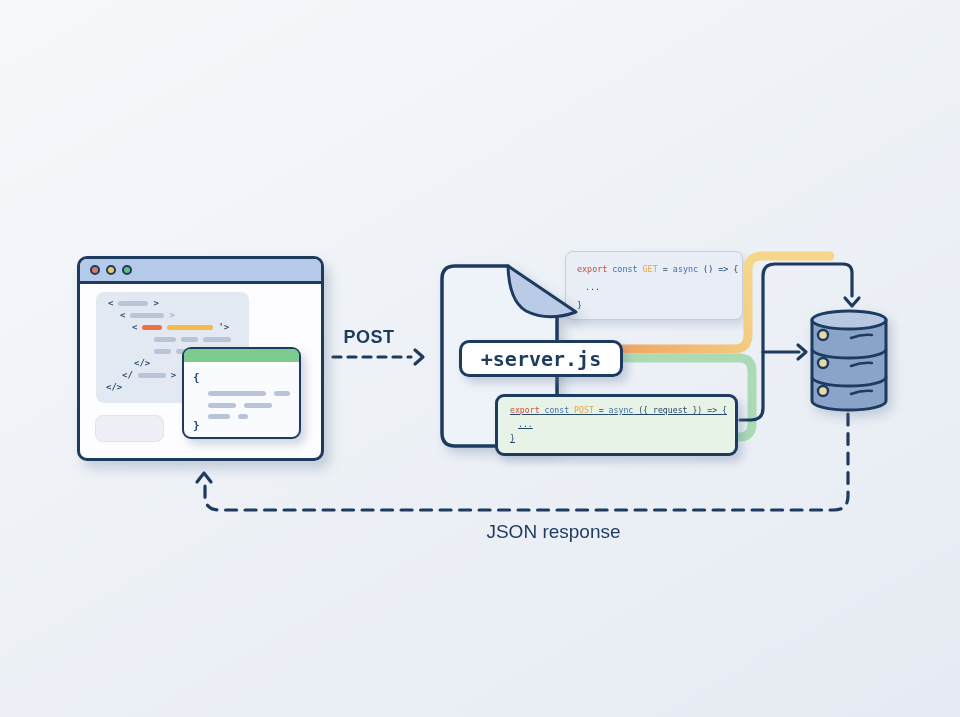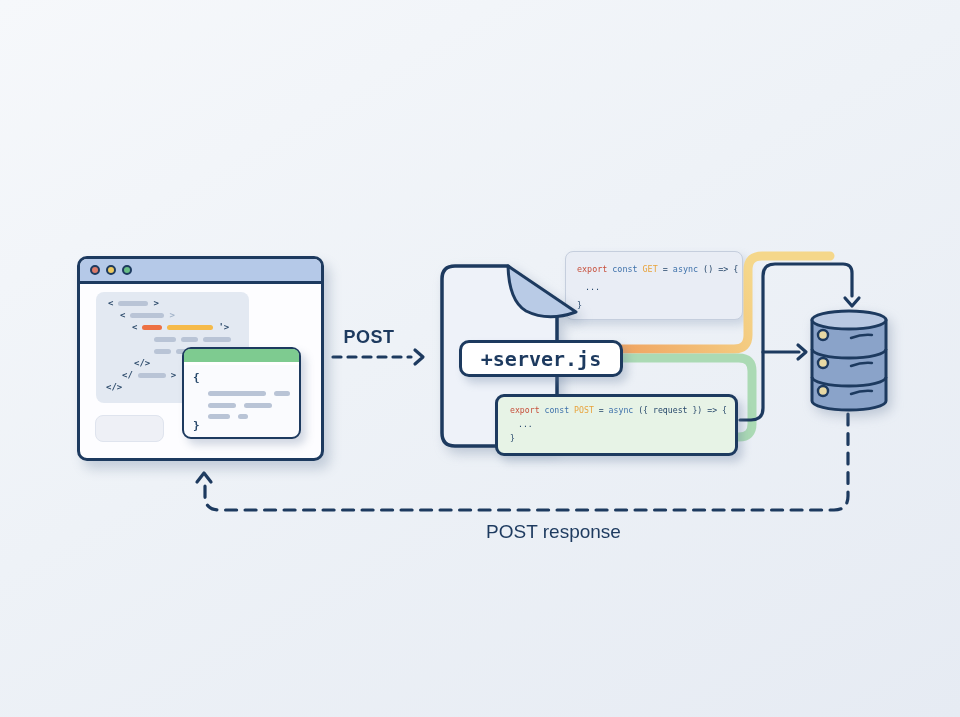--- a/index.html
+++ b/index.html
@@ -37,21 +37,21 @@
     border:1px solid #dfe4ee;border-radius:8px;}
 
   
   .snippet{position:absolute;box-sizing:border-box;font-family:"DejaVu Sans Mono",monospace;color:#27486b;}
   .snippet .cl{white-space:pre;}
   .snippet.get{left:565px;top:251px;width:178px;height:69px;background:#e9edf5;
     border:1.5px solid #c5cedd;border-radius:8px;z-index:1;padding:8px 0 0 11px;
     font-size:8.4px;line-height:18px;box-shadow:4px 5px 8px rgba(130,150,180,.3);}
   .snippet.post{left:495px;top:394px;width:243px;height:62px;background:#e7f3e6;
     border:3px solid #1d3a5f;border-radius:9px;z-index:3;padding:6px 0 0 12px;
-    font-size:8.2px;line-height:14px;box-shadow:5px 6px 9px rgba(110,130,160,.33);}
+    font-size:8.2px;line-height:14px;box-shadow:5px 6px 9px rgba(110,130,160,.33);text-decoration:underline;}
   .tk-red{color:#c7503c;text-align:right;} .tk-blue{color:#3f72ab;} .tk-orange{color:#e8a33c;margin-top:25px;} .tk-navy{color:#27486b;}
   .cl.body{padding-left:8px;}
 
   
   .server-label{position:absolute;left:459px;top:340px;width:164px;height:37px;background:#ffffff;
     border:3px solid #1d3a5f;border-radius:10px;z-index:3;display:flex;align-items:center;justify-content:center;
     box-sizing:border-box;box-shadow:5px 6px 9px rgba(110,130,160,.33);
     font-family:"DejaVu Sans Mono",monospace;font-size:20px;font-weight:bold;color:#1d3a5f;}
 
   
@@ -186,15 +186,15 @@
   <div class="server-label">
     <span>+server.js</span>
   </div>
 
   <div class="snippet post">
     <div class="cl"><span class="tk-red">export</span><span class="tk-blue"> const </span><span class="tk-orange">POST</span><span class="tk-navy"> = </span><span class="tk-blue">async</span><span class="tk-navy"> ({ request }) =&gt; {</span></div>
     <div class="cl body">...</div>
     <div class="cl">}</div>
   </div>
 
-  <div class="json-label">POST response</div>
+  <div class="json-label">JSON response</div>
 
 </div>
 
 </body></html>

